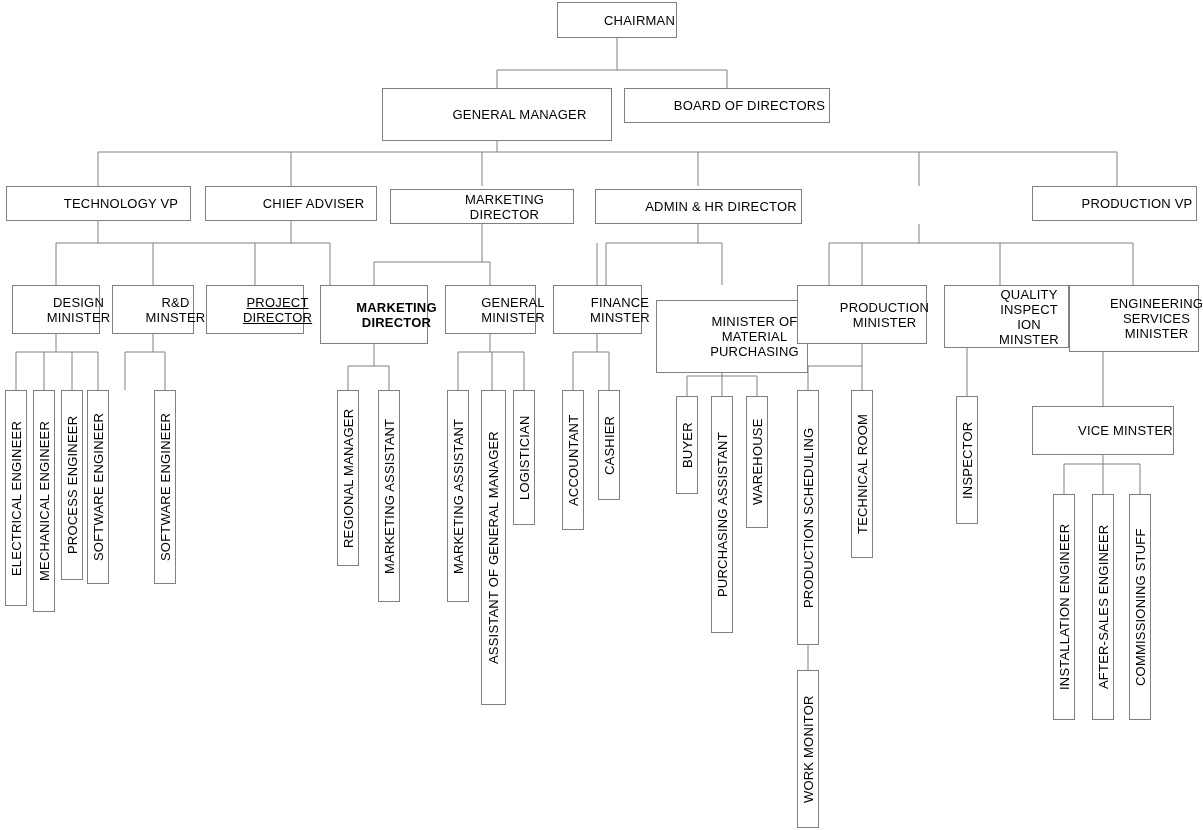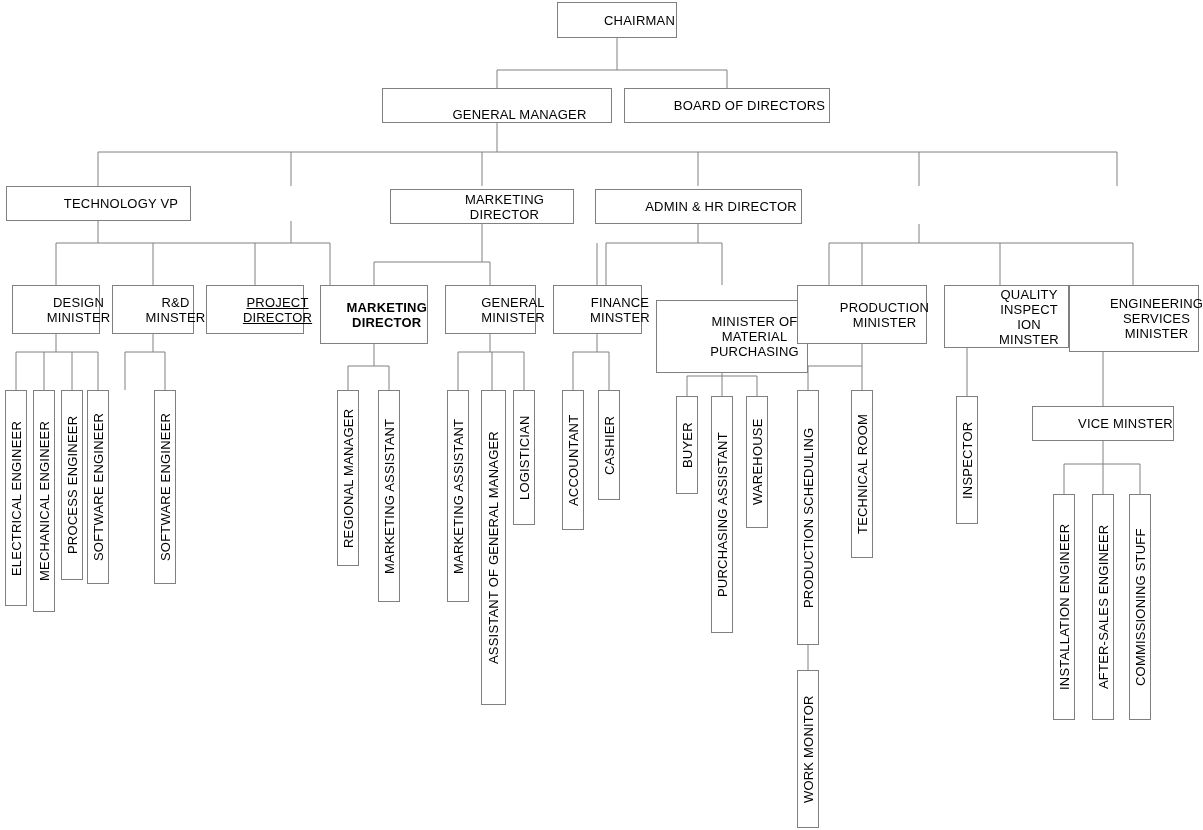--- a/index.html
+++ b/index.html
@@ -150,34 +150,36 @@
 
     <line x1="1103" y1="441" x2="1103" y2="464"></line>
     <line x1="1064" y1="464" x2="1140" y2="464"></line>
     <line x1="1064" y1="464" x2="1064" y2="494"></line>
     <line x1="1103" y1="464" x2="1103" y2="494"></line>
     <line x1="1140" y1="464" x2="1140" y2="494"></line>
   </svg>
 
   <div class="node" style="left:557px; top:2px; width:120px; height:36px;"><span>CHAIRMAN</span></div>
 
-  <div class="node" style="left:382px; top:88px; width:230px; height:35px;align-items:flex-end;"><span>GENERAL MANAGER</span></div>
+  <div class="node" style="left:382px; top:88px; width:230px; height:53px;"><span>GENERAL MANAGER</span></div>
   <div class="node" style="left:624px; top:88px; width:206px; height:35px;"><span>BOARD OF DIRECTORS</span></div>
 
   <div class="node" style="left:6px; top:186px; width:185px; height:35px;"><span>TECHNOLOGY VP</span></div>
+  <div class="node" style="left:205px; top:186px; width:172px; height:35px;"><span>CHIEF ADVISER</span></div>
   <div class="node" style="left:390px; top:189px; width:184px; height:35px;"><span>MARKETING DIRECTOR</span></div>
   <div class="node" style="left:595px; top:189px; width:207px; height:35px;"><span>ADMIN &amp; HR DIRECTOR</span></div>
+  <div class="node" style="left:1032px; top:186px; width:165px; height:35px;"><span>PRODUCTION VP</span></div>
 
   <div class="node" style="left:12px; top:285px; width:88px; height:49px;"><span>DESIGN
 MINISTER</span></div>
   <div class="node" style="left:112px; top:285px; width:82px; height:49px;"><span>R&amp;D
 MINSTER</span></div>
   <div class="node" style="left:206px; top:285px; width:98px; height:49px;text-decoration:underline;"><span>PROJECT
 DIRECTOR</span></div>
-  <div class="node strong" style="left:320px; top:285px; width:108px; height:59px;justify-content:flex-end;"><span>MARKETING
+  <div class="node strong" style="left:320px; top:285px; width:108px; height:59px;"><span>MARKETING
 DIRECTOR</span></div>
   <div class="node" style="left:445px; top:285px; width:91px; height:49px;"><span>GENERAL
 MINISTER</span></div>
   <div class="node" style="left:553px; top:285px; width:89px; height:49px;"><span>FINANCE
 MINSTER</span></div>
   <div class="node" style="left:656px; top:300px; width:152px; height:73px;"><span>MINISTER OF
 MATERIAL
 PURCHASING</span></div>
   <div class="node" style="left:797px; top:285px; width:130px; height:59px;"><span>PRODUCTION
 MINISTER</span></div>
@@ -207,18 +209,18 @@
   <div class="node vert" style="left:676px; top:396px; width:22px; height:98px;"><span>BUYER</span></div>
   <div class="node vert" style="left:711px; top:396px; width:22px; height:237px;"><span>PURCHASING ASSISTANT</span></div>
   <div class="node vert" style="left:746px; top:396px; width:22px; height:132px;"><span>WAREHOUSE</span></div>
 
   <div class="node vert" style="left:797px; top:390px; width:22px; height:255px;"><span>PRODUCTION SCHEDULING</span></div>
   <div class="node vert" style="left:851px; top:390px; width:22px; height:168px;"><span>TECHNICAL ROOM</span></div>
   <div class="node vert" style="left:797px; top:670px; width:22px; height:158px;"><span>WORK MONITOR</span></div>
 
   <div class="node vert" style="left:956px; top:396px; width:22px; height:128px;"><span>INSPECTOR</span></div>
 
-  <div class="node" style="left:1032px; top:406px; width:142px; height:35px;"><span>VICE MINSTER</span></div>
+  <div class="node" style="left:1032px; top:406px; width:142px; height:49px;"><span>VICE MINSTER</span></div>
   <div class="node vert" style="left:1053px; top:494px; width:22px; height:226px;"><span>INSTALLATION ENGINEER</span></div>
   <div class="node vert" style="left:1092px; top:494px; width:22px; height:226px;"><span>AFTER-SALES ENGINEER</span></div>
   <div class="node vert" style="left:1129px; top:494px; width:22px; height:226px;"><span>COMMISSIONING STUFF</span></div>
 
 </div>
 
 </body></html>

